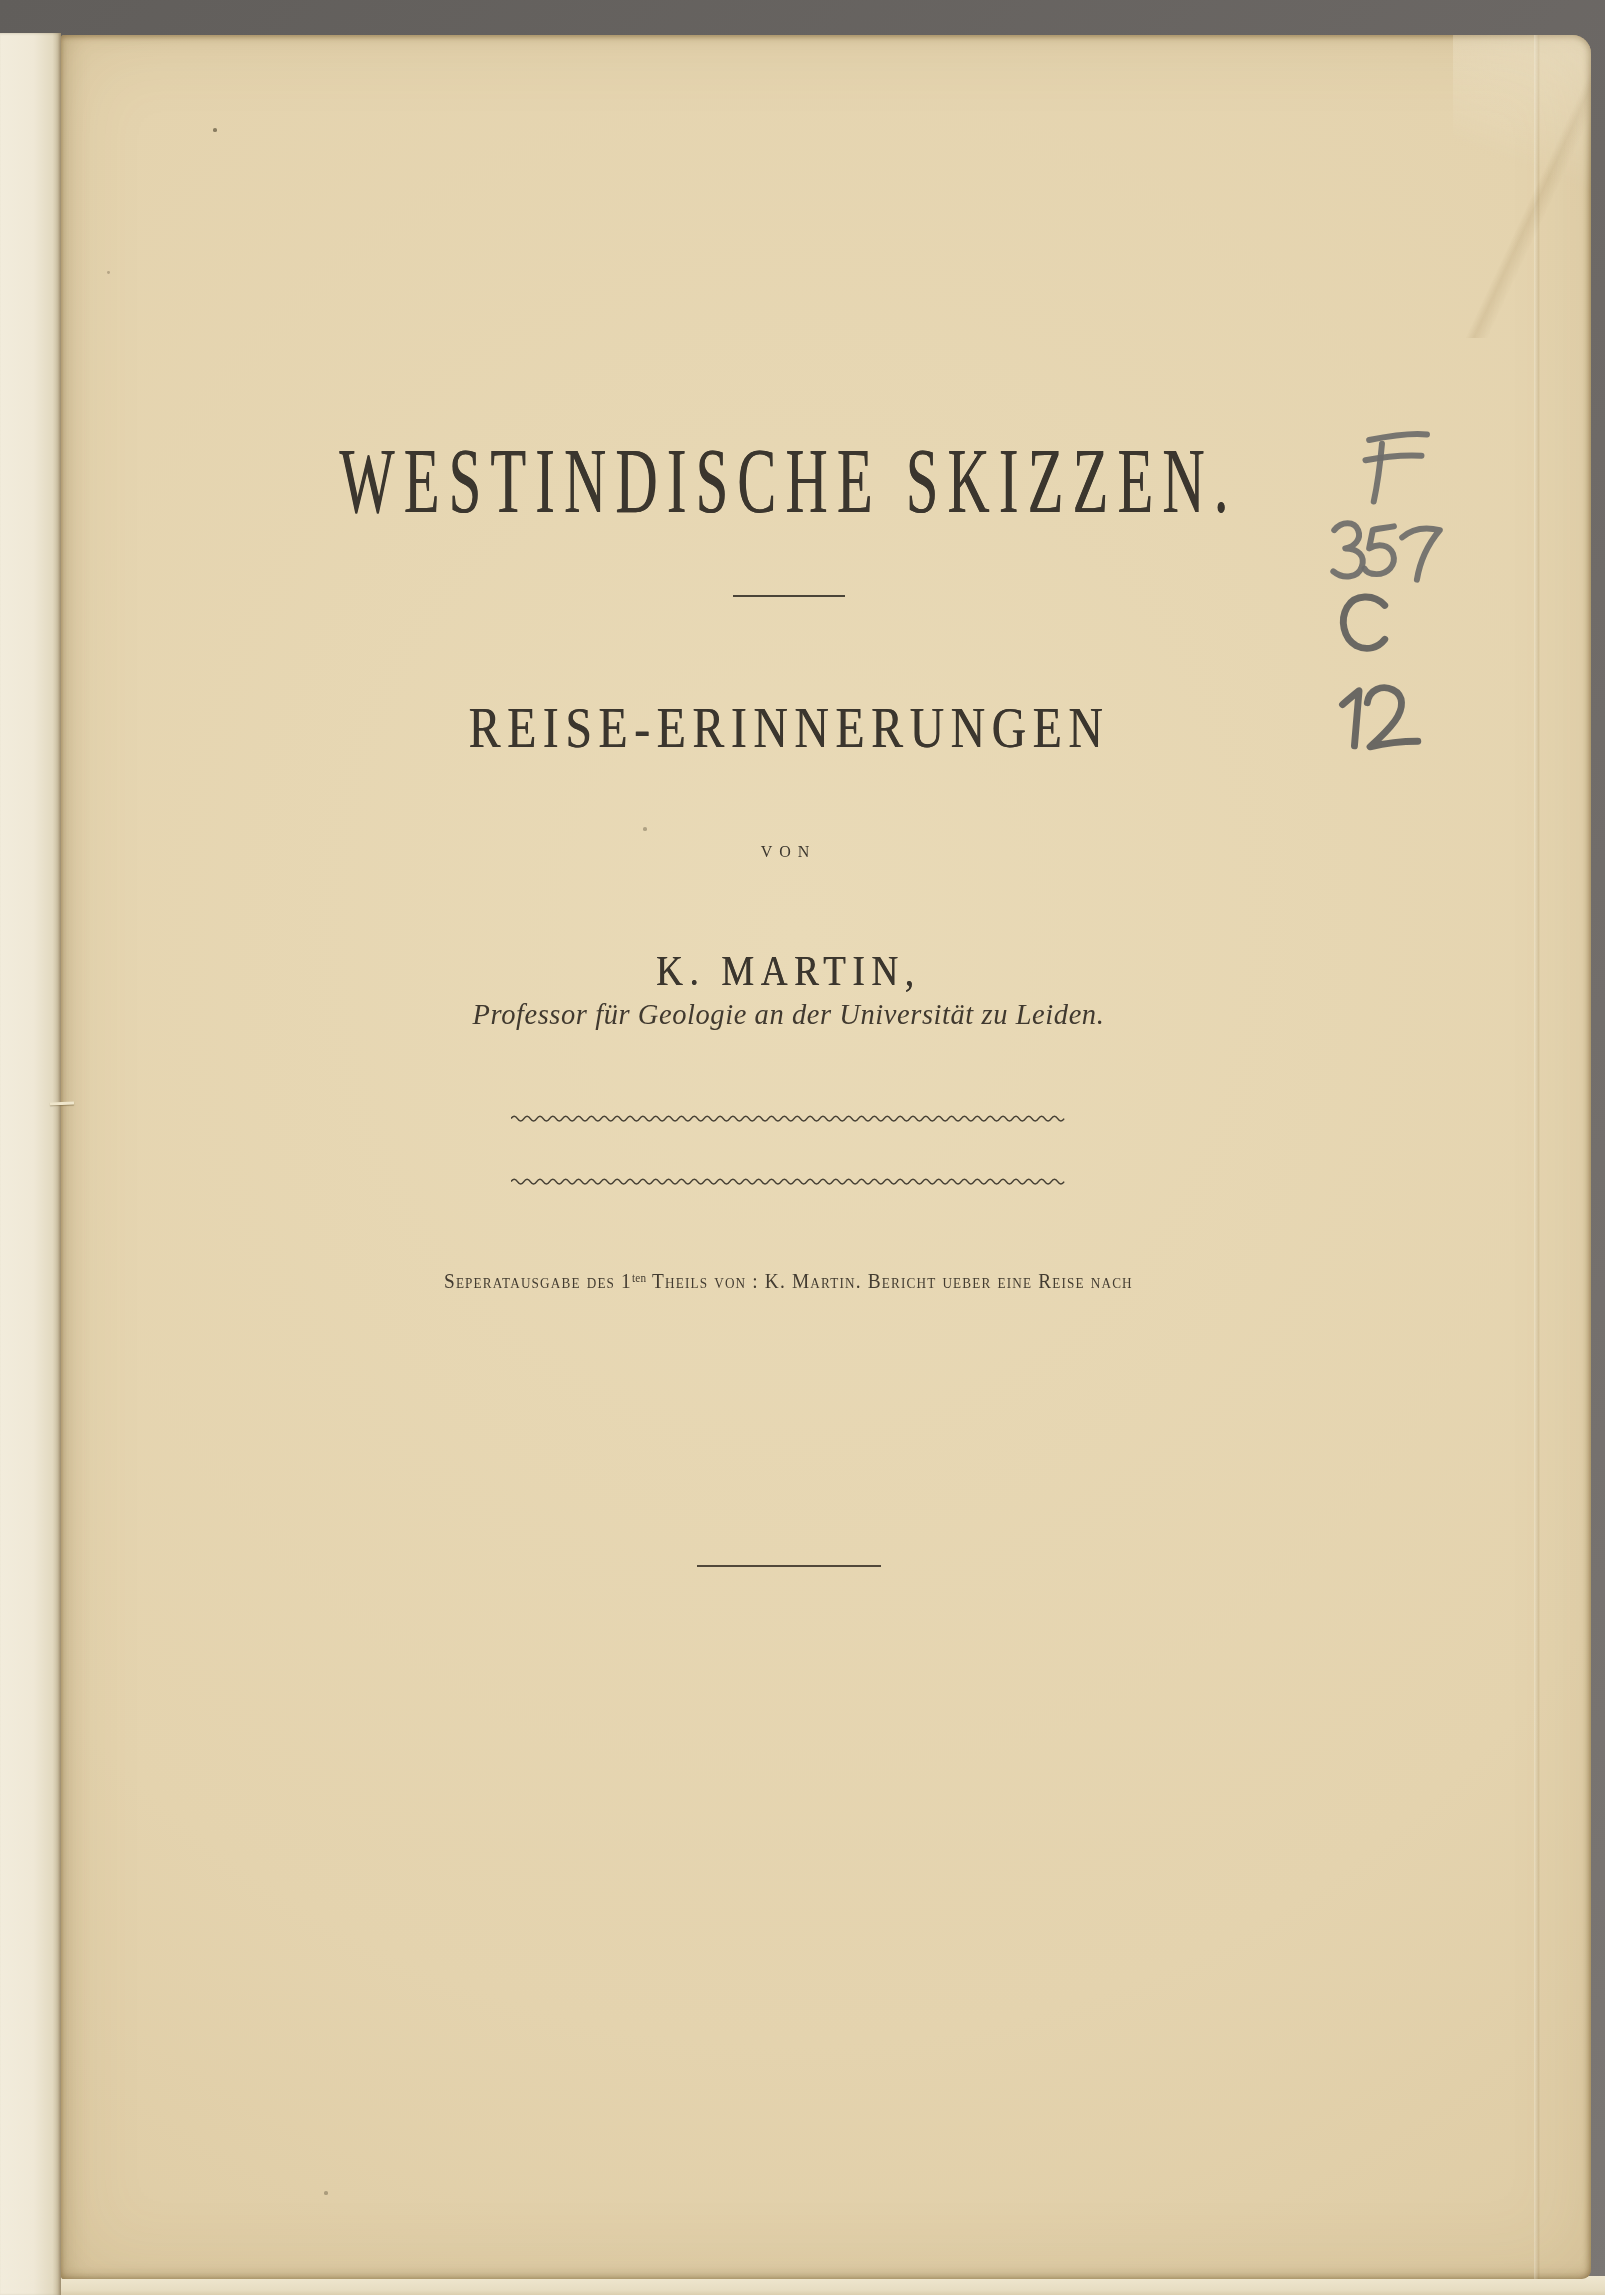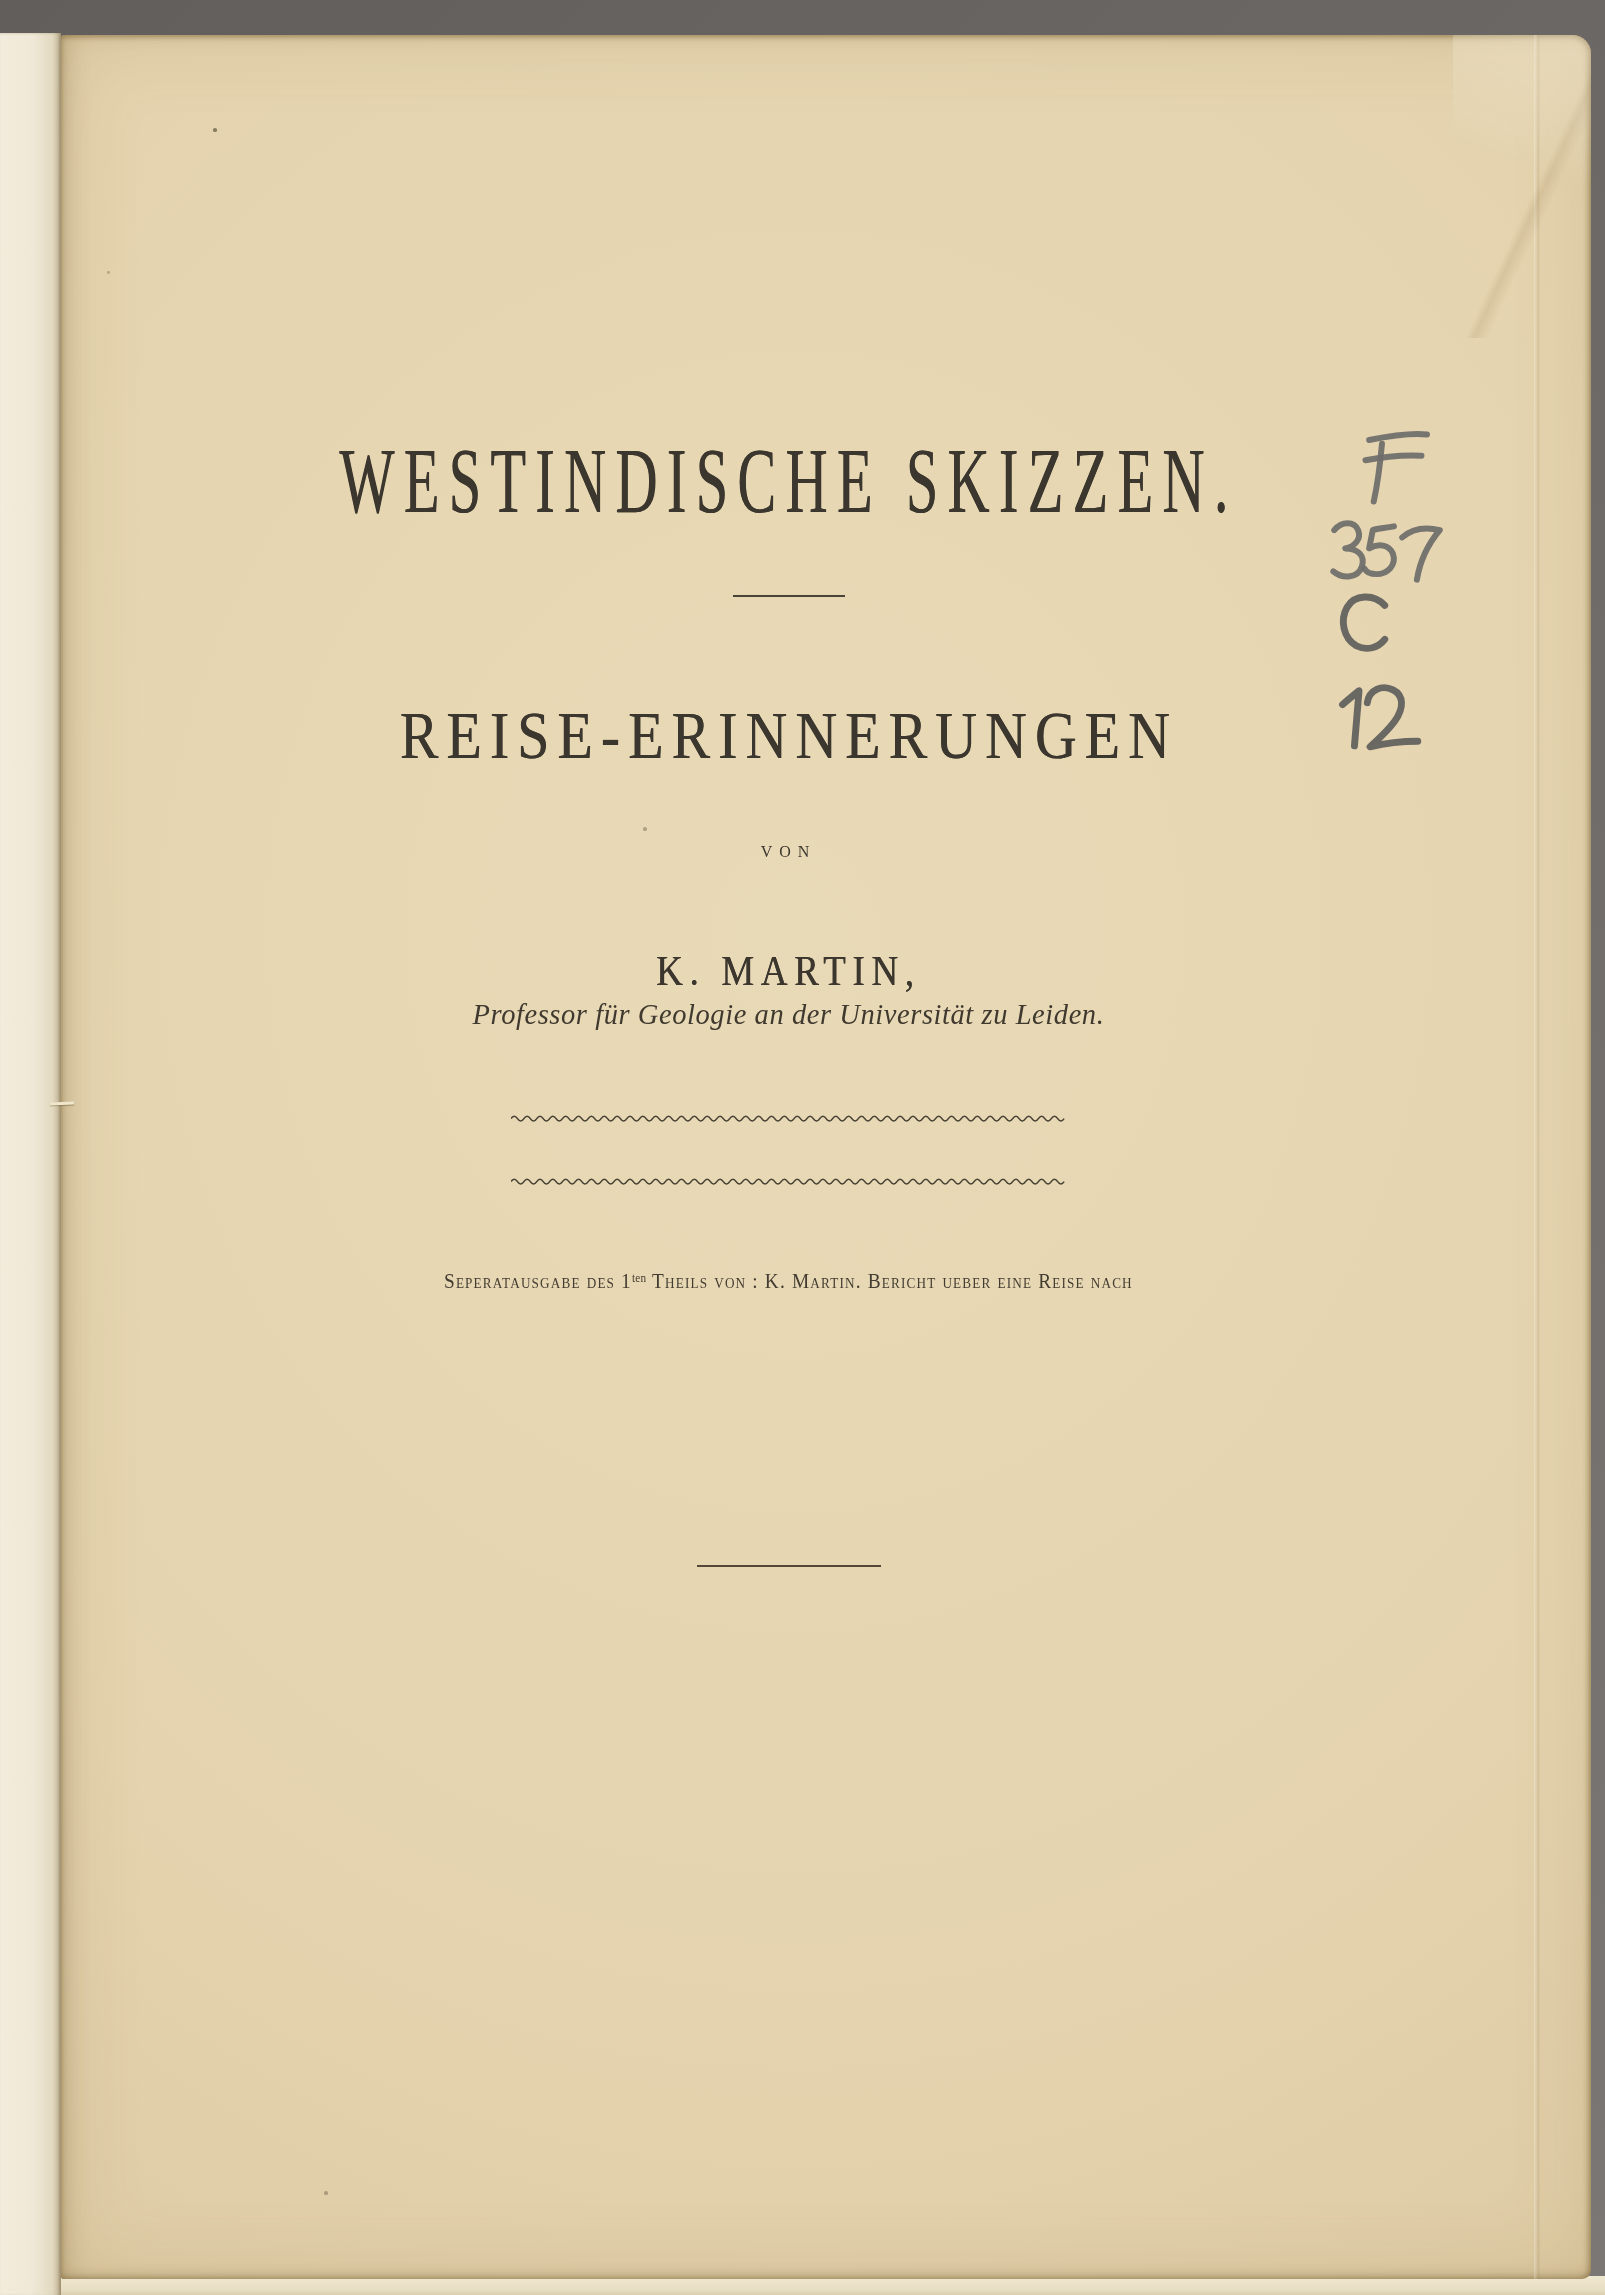--- a/index.html
+++ b/index.html
@@ -51,21 +51,21 @@
   .tblock{position:absolute;width:100%;text-align:center;color:#3b362e;white-space:nowrap;}
   .squash{display:inline-block;white-space:nowrap;}
 
   .main-title{top:349px;font-size:94px;letter-spacing:.16em;}
   .main-title .squash{transform:scaleX(.62);text-shadow:0.6px 0 #3b362e;}
   .rule-divider{position:absolute;left:0;width:100%;text-align:center;}
   .rule-divider i{display:inline-block;height:1.8px;background:#4a4438;vertical-align:top;}
   .divider-1{top:518px;} .divider-1 i{width:112px;}
   .divider-2{top:1488px;} .divider-2 i{width:184px;background:#51483a;}
 
-  .subtitle{top:619px;font-size:68px;letter-spacing:.14em;}
+  .subtitle{top:619px;font-size:56px;letter-spacing:.14em;}
   .subtitle .squash{transform:scaleX(.85);text-shadow:0.5px 0 #3b362e;}
 
   .byline{top:760px;font-size:23px;letter-spacing:.30em;font-variant:small-caps;}
   .author{top:870px;font-size:42px;letter-spacing:.18em;}
   .author .squash{transform:scaleX(.88);text-shadow:0.4px 0 #3b362e;}
   .affiliation{top:922px;font-size:28.5px;font-style:italic;letter-spacing:.02em;color:#40392f;}
 
   .wavy-rule{position:absolute;width:100%;text-align:center;}
   .wavy-1{top:1033px;} .wavy-2{top:1096px;}
   .wavy-rule svg{display:inline-block;}

